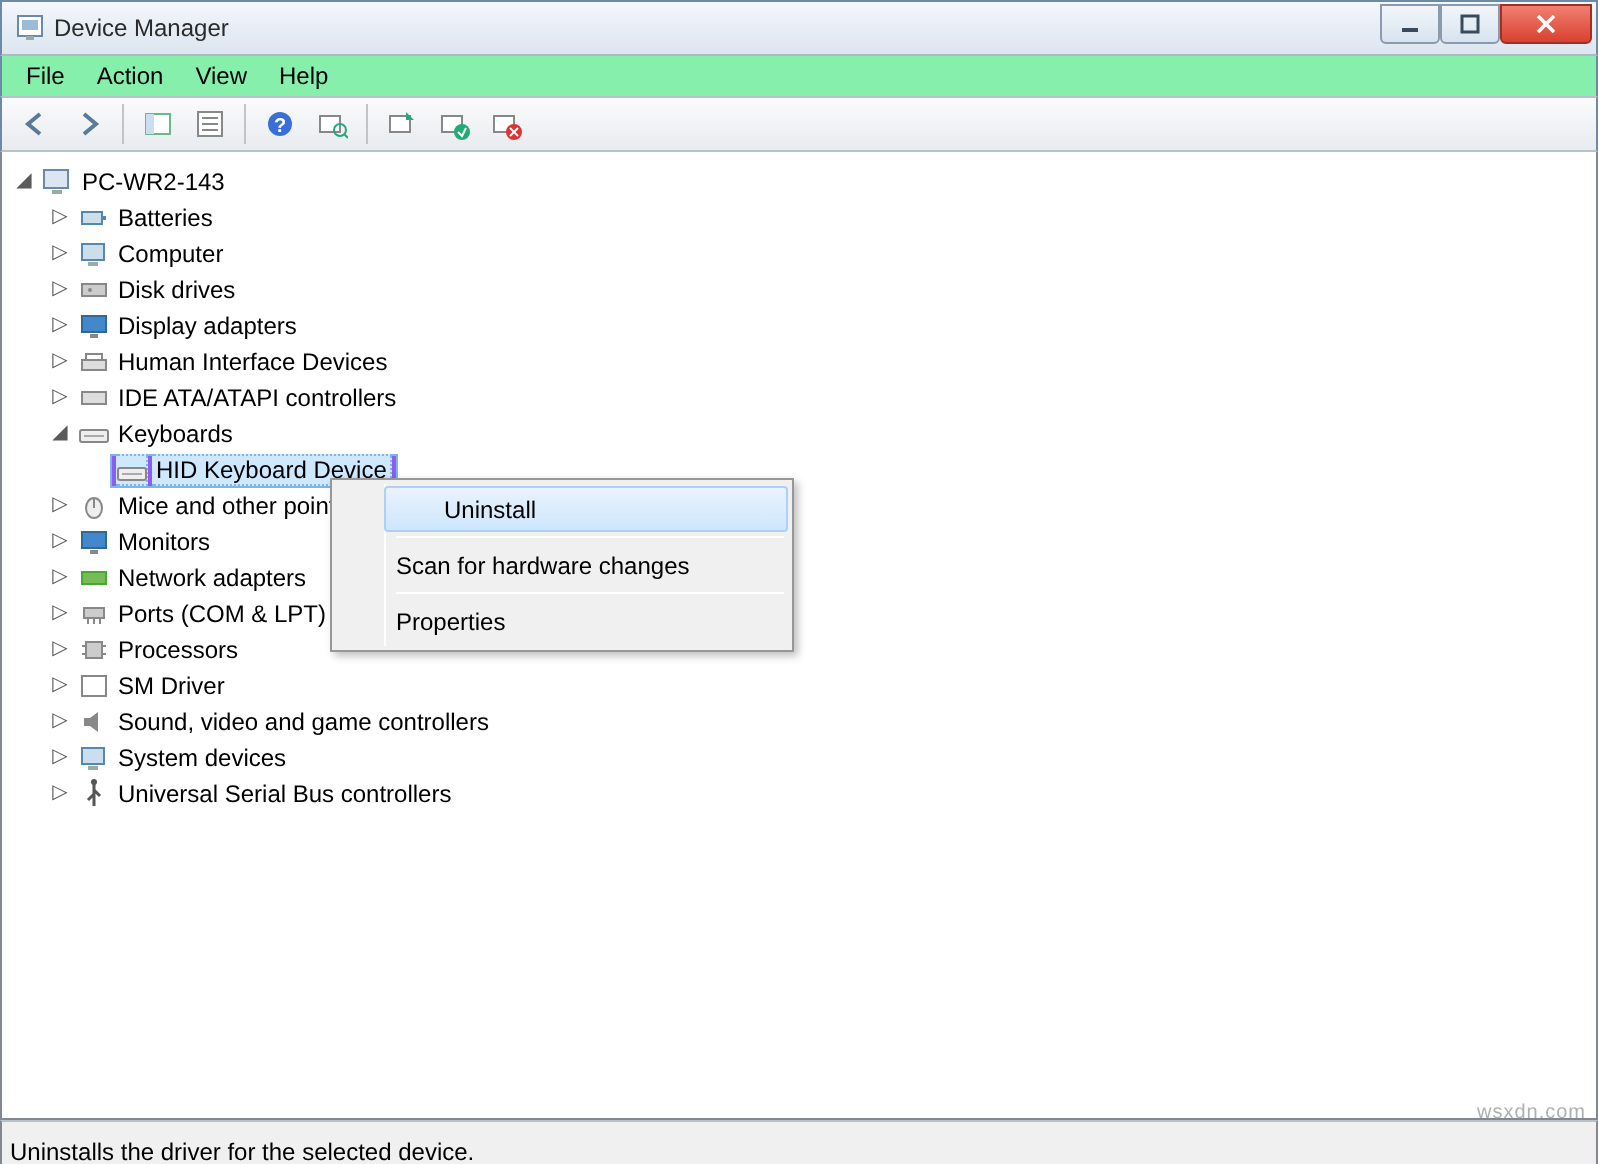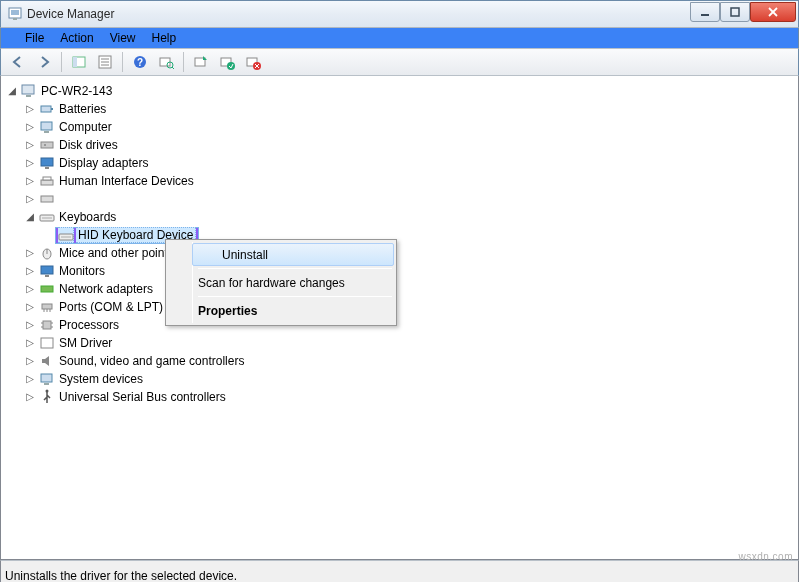--- a/index.html
+++ b/index.html
@@ -49,24 +49,24 @@
   }
   .win-btn.close {
     background: linear-gradient(#f08070,#d94030);
     color: #fff;
     border-color: #a03020;
     width: 46px;
   }
   
   .menubar {
     height: 20px;
-    background: #3b82f6;
+    background: #86efac;
     border-left: 1px solid #6b8aa8;
     border-right: 1px solid #6b8aa8;
-    padding-left: 16px;
+    padding-left: 4px;
     display: flex;
     align-items: center;
   }
   .menubar .menu-item {
     padding: 2px 8px;
   }
   
   .toolbar {
     height: 28px;
     background: linear-gradient(#fafbfc,#e8ebef);
@@ -159,21 +159,21 @@
     border-radius: 2px;
     padding-left: 29px;
     margin-left: 24px;
   }
   .ctx-sep {
     height: 1px;
     background: #d7d7d7;
     margin: 2px 2px 2px 30px;
     border-bottom:1px solid #fff;
   }
-  .ctx-item b { font-weight: bold; }
+  .ctx-item b { font-weight: normal; }
   .ctx-gutter-line {
     position:absolute; left:26px; top:2px; bottom:2px; width:1px; background:#d7d7d7; border-right:1px solid #fff;
   }
   
   .statusbar {
     height: 31px;
     border: 1px solid #828790;
     border-top: 1px solid #b8c0c8;
     background: #f0f0f0;
     display: flex;
@@ -357,20 +357,21 @@
       <span class="node-label">Human Interface Devices</span>
     </div>
     <div class="node">
       <span class="indent"></span>
         <span class="expander">▷</span>
       <span class="node-icon">
           <svg width="16" height="16">
             <rect x="2" y="5" width="12" height="6" fill="#ddd" stroke="#888"></rect>
           </svg>
         </span>
+      <span class="node-label">IDE ATA/ATAPI controllers</span>
     </div>
     <div class="node">
       <span class="indent"></span>
         <span class="expander">◢</span>
       <span class="node-icon">
           <svg width="16" height="16">
             <rect x="1" y="6" width="14" height="6" rx="1" fill="#eee" stroke="#888"></rect>
             <line x1="3" y1="9" x2="13" y2="9" stroke="#aaa"></line>
           </svg>
         </span>

